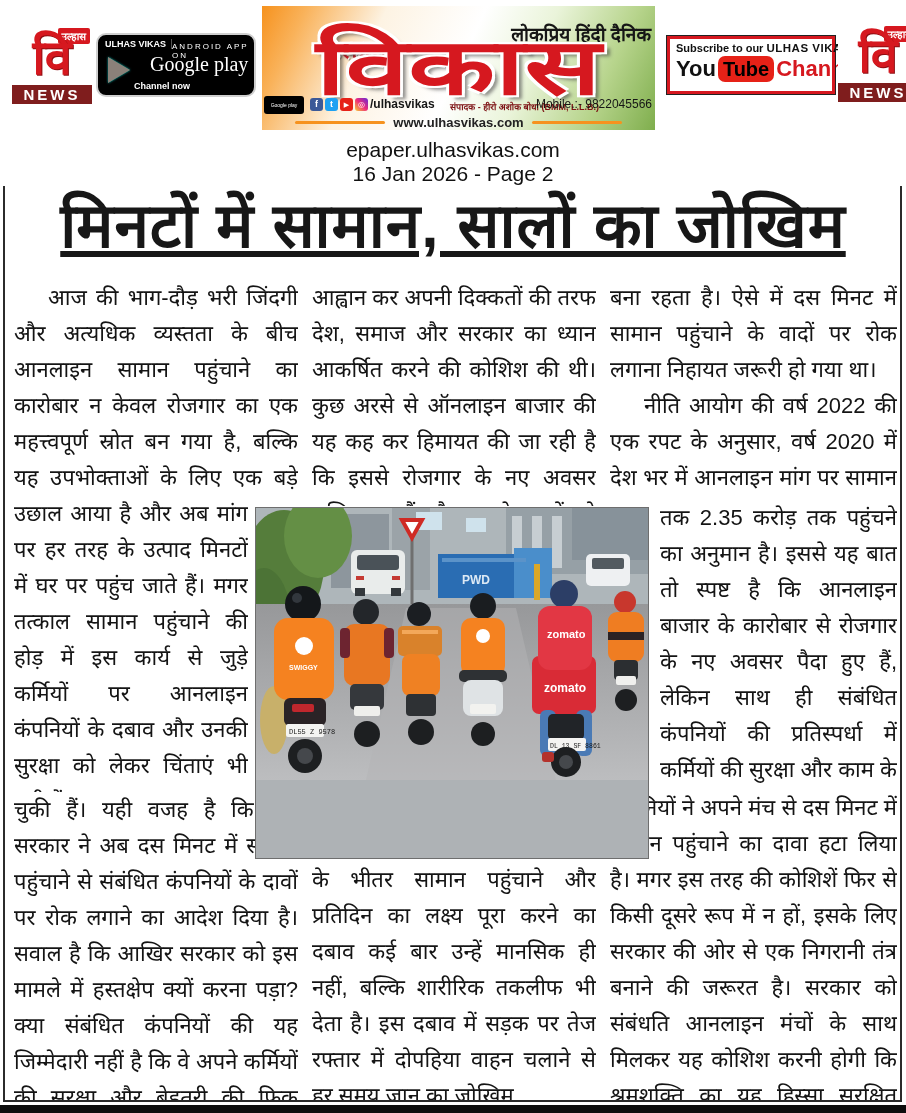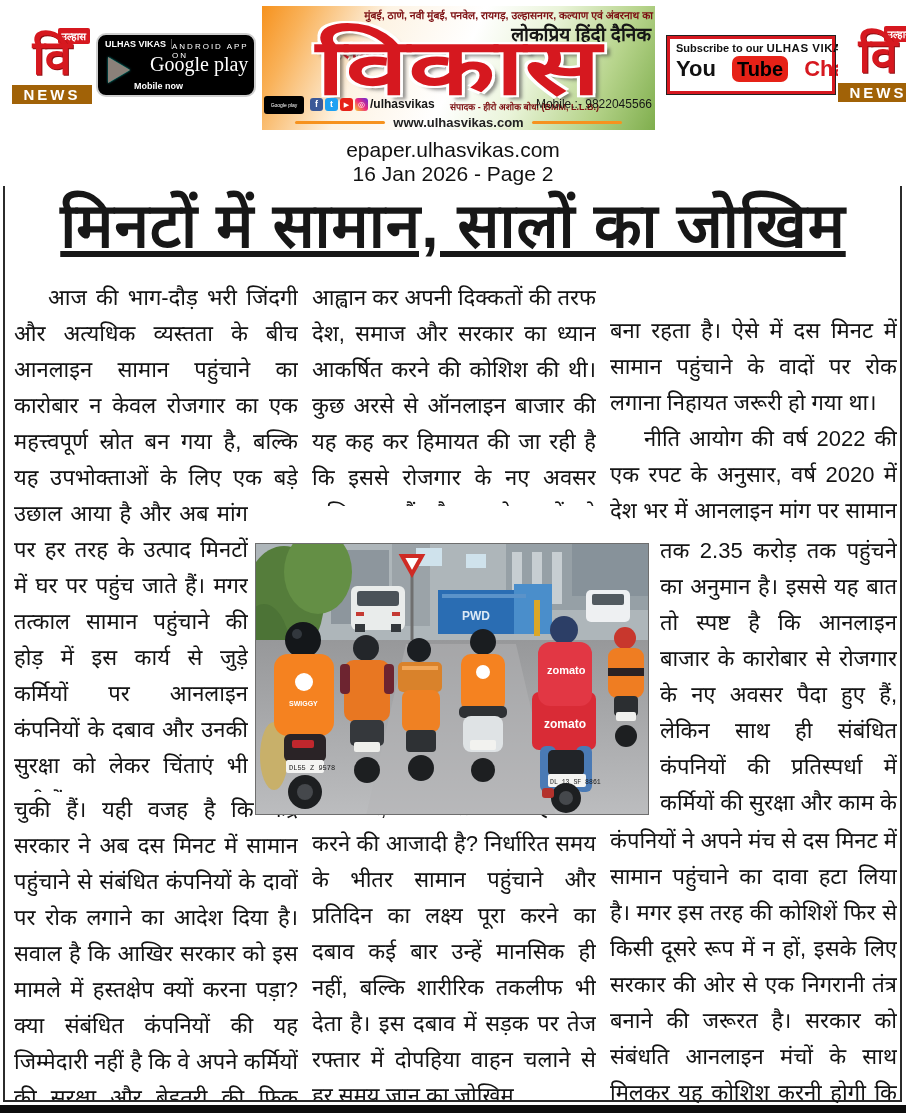--- a/index.html
+++ b/index.html
@@ -12,21 +12,21 @@
 
   
   .logo-box { position:absolute; width:80px; height:76px; background:#fff; }
   .logo-left { left:12px; top:28px; }
   .logo-right{ left:838px; top:26px; }
   .logo-chip { position:absolute; top:0; right:2px; background:#d6181f; color:#fff;
     font-size:10px; font-weight:bold; padding:1px 4px; border-radius:2px; }
   .logo-letter { position:absolute; left:0; top:2px; width:80px; text-align:center;
     color:#d6181f; font-size:48px; font-weight:800; line-height:56px;
     text-shadow:1px 1px 0 #8e0d12; }
-  .logo-news { position:absolute; bottom:0; left:0; width:80px; background:#a16207;
+  .logo-news { position:absolute; bottom:0; left:0; width:80px; background:#7f1d1d;
     color:#fff; font-size:15px; font-weight:bold; text-align:center;
     letter-spacing:3px; padding:1px 0; }
 
   .play-badge { position:absolute; left:96px; top:33px; width:160px; height:64px;
     background:#000; border:2px solid #cfcfcf; border-radius:10px; color:#fff; }
   .pb-brand { position:absolute; left:7px; top:4px; font-size:9px; font-weight:bold;
     border-right:1px solid #555; padding-right:5px; }
   .pb-line1 { position:absolute; left:74px; top:7px; font-size:8px; letter-spacing:2px; }
   .pb-store { position:absolute; left:52px; top:18px; font-size:20px;
     font-family:"Liberation Serif","DejaVu Serif",serif; }
@@ -70,21 +70,21 @@
     color:#161616; }
   .mh-site { position:absolute; left:0; bottom:0; width:393px; text-align:right;
     font-size:13px; font-weight:800; color:#222; display:flex; align-items:center;
     justify-content:center; gap:8px; }
   .mh-rule { height:3px; width:90px; background:#f6921e; border-radius:2px; }
 
   .subscribe { position:absolute; left:667px; top:36px; width:168px; height:58px;
     background:#fff; border:3px solid #d6181f; outline:1px solid #222; padding:3px 6px; }
   .sub-line1 { font-size:11px; font-weight:bold; color:#111; white-space:nowrap; }
   .sub-line1 b { font-size:11.5px; letter-spacing:.5px; }
-  .sub-line2 { display:flex; align-items:center; gap:16px; margin-top:2px; }
+  .sub-line2 { display:flex; align-items:center; gap:2px; margin-top:2px; }
   .sub-you { font-size:22px; font-weight:800; color:#111; }
   .sub-tube { font-size:20px; font-weight:800; color:#000000; background:#e62117;
     border-radius:7px; padding:0 5px; line-height:26px; }
   .sub-channel { font-size:22px; font-weight:800; color:#d6181f; }
 
   
   .dateblock { position:absolute; left:0; top:138px; width:906px; text-align:center;
     color:#111; }
   .dateblock .l1 { font-size:21px; }
   .dateblock .l2 { font-size:21px; }
@@ -100,57 +100,56 @@
     font-size:62px; line-height:72px; font-weight:800; color:#171717;
     letter-spacing:1px;text-decoration:underline; }
 
   .seg { position:absolute; overflow:hidden; text-align:justify; color:#141414;
     font-size:22px; line-height:36px; }
   .seg p { text-align:justify; }
   .seg p.indent { text-indent:34px; }
 
   .c1 { left:14px;  width:284px; }
   .c2 { left:312px; width:284px; }
-  .c3 { left:610px; width:287px;margin-top:33px; }
+  .c3 { left:610px; width:287px; }
 
   #c1s0 { top:280px; height:216px; }
   #c1s1 { top:496px; height:296px; width:234px; }
   #c1s2 { top:792px; height:308px; }
   #c2s0 { top:280px; height:226px; }
   #c2s1 { top:790px; height:310px; }
   #c3s0 { top:280px; height:220px; }
   #c3s1 { top:500px; height:290px; left:660px; width:237px; }
   #c3s2 { top:790px; height:310px; }
 
   
-  .photo { position:absolute; left:255px; top:507px; width:394px; height:272px;
-    border:1px solid #6e6e6e; background:#aeb2b5; overflow:hidden;margin-top:36px; }
+  .photo { position:absolute; left:255px; top:507px; width:394px; height:352px;
+    border:1px solid #6e6e6e; background:#aeb2b5; overflow:hidden; }
   .photo svg { display:block; }
 </style>
 </head>
 <body>
 
 <div id="page">
 
   <div class="logo-box logo-left">
     <span class="logo-chip">उल्हास</span>
     <div class="logo-letter">वि</div>
     <div class="logo-news">NEWS</div>
   </div>
 
   <div class="play-badge">
     <span class="pb-brand">ULHAS VIKAS</span>
     <span class="pb-line1">ANDROID APP ON</span>
     <span class="pb-tri"></span>
     <span class="pb-store">Google play</span>
-    <span class="pb-cta">Mobile now</span>
+    <span class="pb-cta">Channel now</span>
   </div>
 
   <div class="masthead">
-    <div class="mh-cities">मुंबई, ठाणे, नवी मुंबई, पनवेल, रायगड़, उल्हासनगर, कल्याण एवं अंबरनाथ का</div>
     <div class="mh-tagline">लोकप्रिय हिंदी दैनिक</div>
     <div class="mh-prefix">उल्हास</div>
     <div class="mh-title">विकास</div>
     <div class="mh-bottom">
       <span class="mh-miniplay">Google play</span>
       <span class="mh-social">
         <span class="soc soc-fb">f</span>
         <span class="soc soc-tw">t</span>
         <span class="soc soc-yt">▶</span>
         <span class="soc soc-ig">◎</span>

